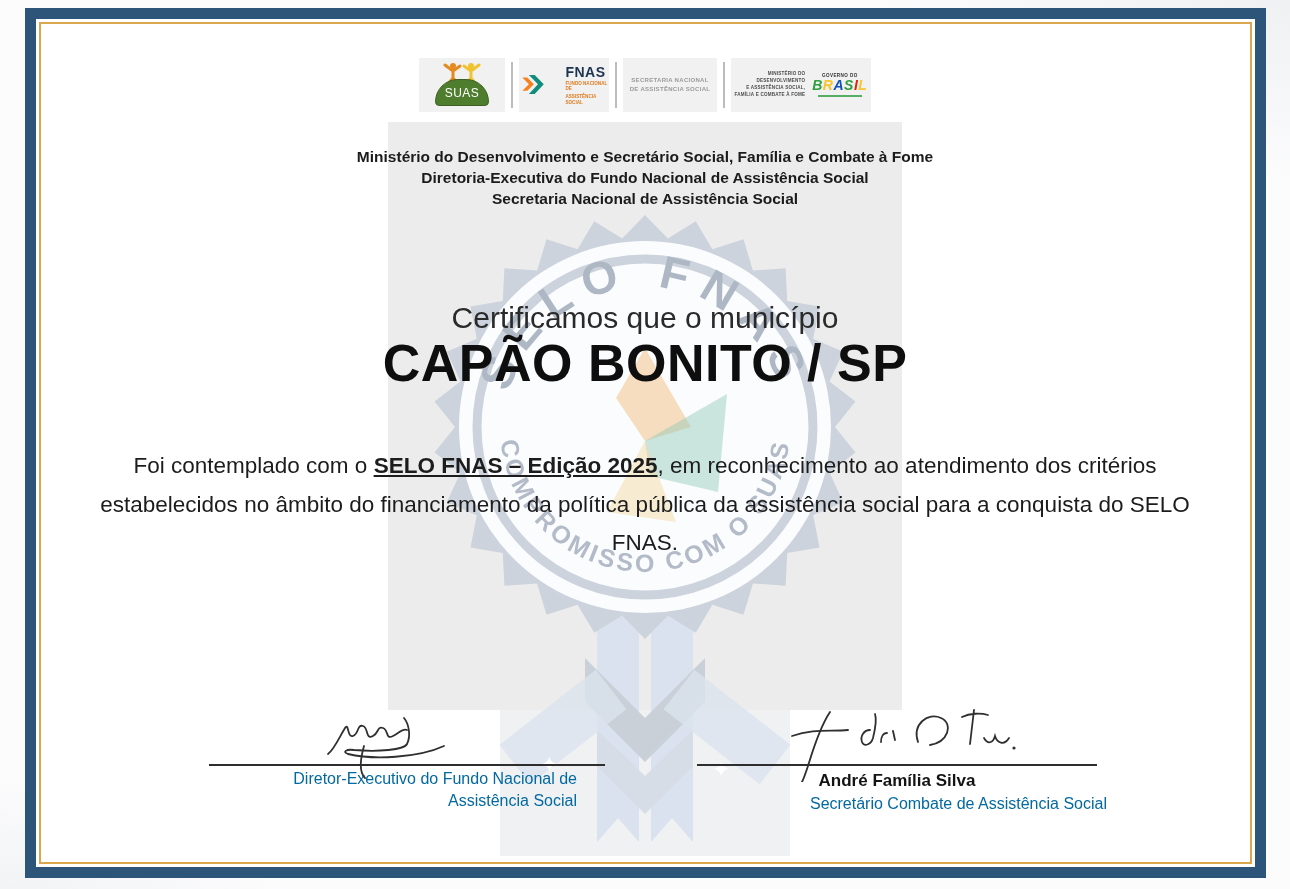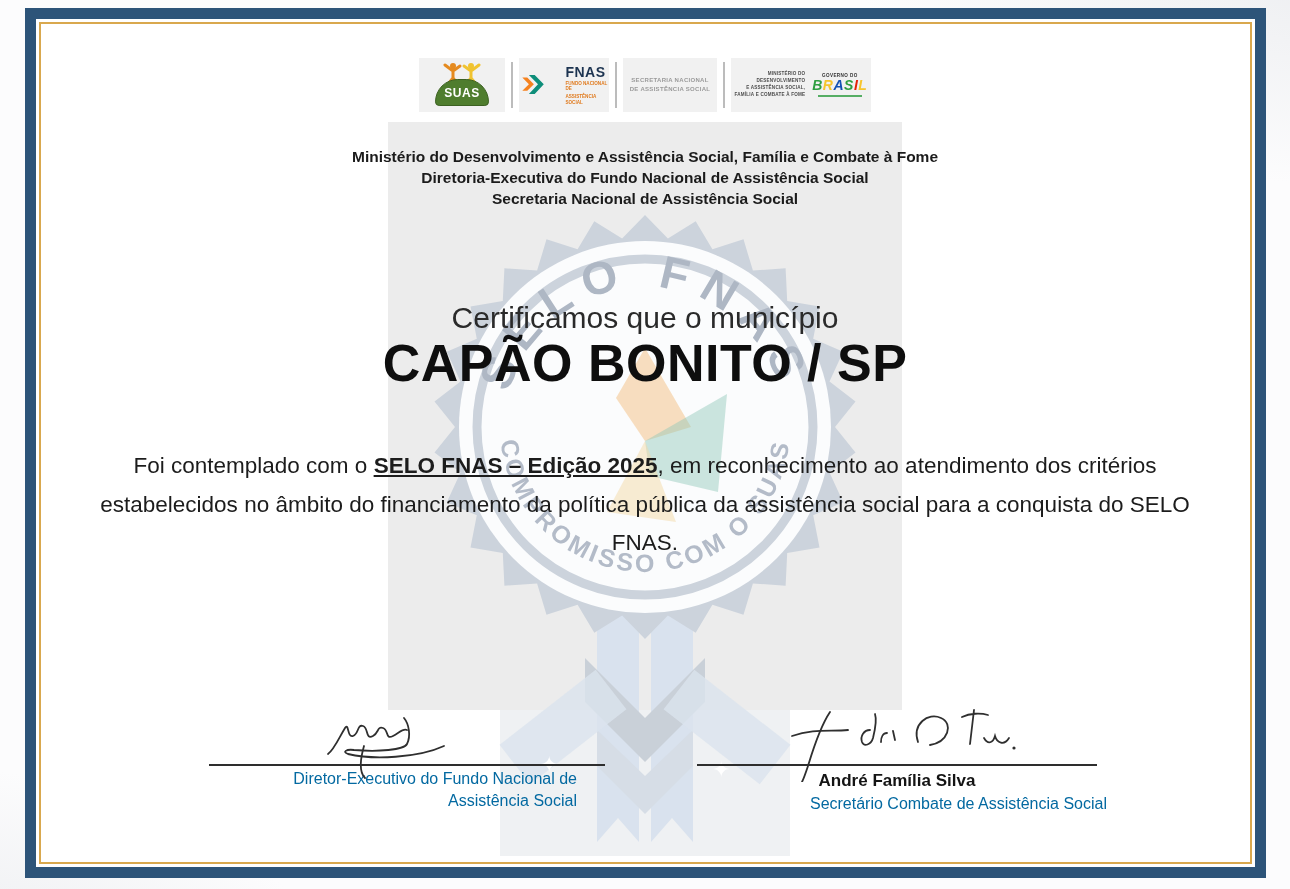--- a/index.html
+++ b/index.html
@@ -26,21 +26,21 @@
   .logos{position:absolute;left:0;right:0;top:58px;display:flex;justify-content:center;align-items:stretch;z-index:3;}
   .logo-box{background:#f1f1f1;height:54px;display:flex;align-items:center;justify-content:center;}
   .logo-sep{width:2px;background:#bcbcbc;height:46px;align-self:center;margin:0 6px;}
   .suas-box{width:86px;}
   .suas-wrap{position:relative;width:58px;height:42px;}
   .suas-dome{
     position:absolute;left:2px;bottom:0;width:54px;height:27px;background:#4f7d2e;
     border-radius:27px 27px 5px 5px;display:flex;align-items:center;justify-content:center;
     border:1.5px solid #3c6122;box-sizing:border-box;
   }
-  .suas-dome span{color:#fff;font-weight:bold;font-size:12px;letter-spacing:.5px;}
+  .suas-dome span{color:#fff;font-weight:normal;font-size:12px;letter-spacing:.5px;}
   .suas-fig{position:absolute;top:-2px;}
   .fnas-box{width:90px;gap:20px;}
   .fnas-text{display:flex;flex-direction:column;line-height:1;}
   .fnas-name{font-weight:800;font-size:14px;color:#1c3350;letter-spacing:.5px;}
   .fnas-sub{font-size:4.6px;font-weight:bold;color:#e07b1f;margin-top:2px;line-height:1.25;}
   .sec-box{width:94px;flex-direction:column;line-height:1.5;}
   .sec-line{font-size:6px;font-weight:bold;color:#9a9a9a;letter-spacing:.3px;}
   .min-box{width:140px;gap:7px;}
   .min-col{display:flex;flex-direction:column;align-items:flex-end;line-height:1.5;}
   .min-line{font-size:4.6px;font-weight:bold;color:#4c4c4c;letter-spacing:.2px;}
@@ -157,21 +157,21 @@
     </div>
     <div class="gov-col">
       <span class="gov-do">GOVERNO DO</span>
       <span class="brasil"><span style="color: rgb(47, 158, 65);">B</span><span style="color: rgb(247, 197, 45);">R</span><span style="color: rgb(19, 81, 180);">A</span><span style="color: rgb(47, 158, 65);">S</span><span style="color: rgb(229, 34, 7);">I</span><span style="color: rgb(247, 197, 45);">L</span></span>
       <div class="brasil-tagline"></div>
     </div>
   </div>
 </div>
 
 <div class="header-block">
-  <div>Ministério do Desenvolvimento e Assistência Social, Família e Combate à Fome</div>
+  <div>Ministério do Desenvolvimento e Secretário Social, Família e Combate à Fome</div>
   <div>Diretoria-Executiva do Fundo Nacional de Assistência Social</div>
   <div>Secretaria Nacional de Assistência Social</div>
 </div>
 
 <div class="intro">Certificamos que o município</div>
 <div class="muni">CAPÃO BONITO / SP</div>
 
 <div class="body-par"><span>Foi contemplado com o </span><b>SELO FNAS – Edição 2025</b><span>, em reconhecimento ao atendimento dos critérios estabelecidos no âmbito do financiamento da política pública da assistência social para a conquista do SELO FNAS.</span></div>
 
 <svg class="scribble scr-left" width="145" height="70" viewBox="0 0 145 70">

